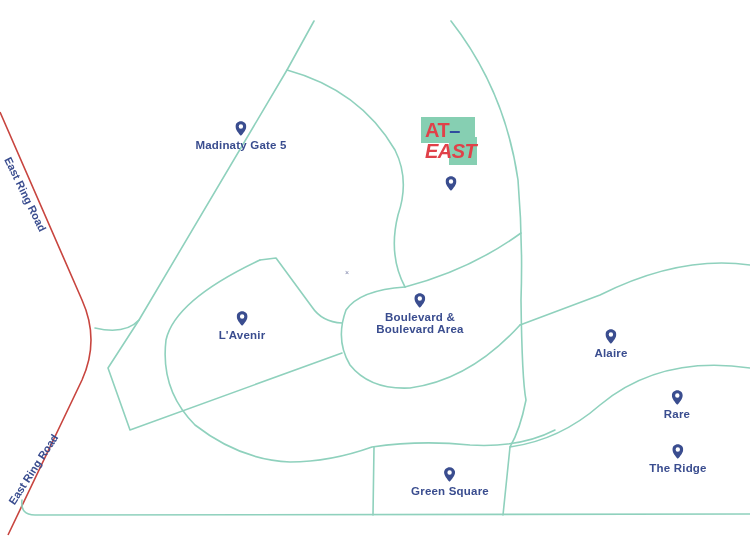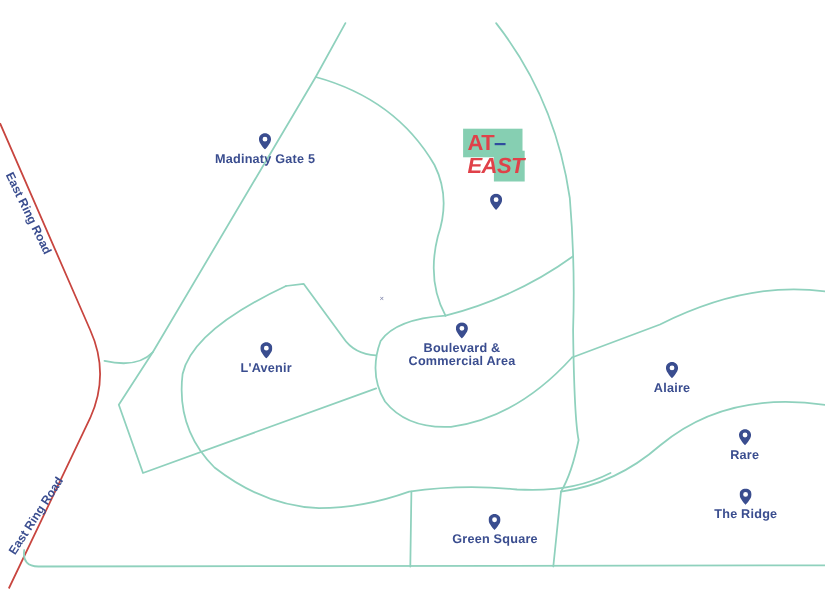--- a/index.html
+++ b/index.html
@@ -81,21 +81,21 @@
       <path d="M6 0C2.7 0 0 2.6 0 5.8 0 10 6 16 6 16s6-6 6-10.2C12 2.6 9.3 0 6 0zm0 8.2a2.4 2.4 0 1 1 0-4.8 2.4 2.4 0 0 1 0 4.8z" fill="#3a4d8f"></path>
     </svg>
   <span>L'Avenir</span>
 </div>
 
 <div class="poi" style="left: 420px; top: 293px;">
   <svg class="pin" viewBox="0 0 12 16">
       <path d="M6 0C2.7 0 0 2.6 0 5.8 0 10 6 16 6 16s6-6 6-10.2C12 2.6 9.3 0 6 0zm0 8.2a2.4 2.4 0 1 1 0-4.8 2.4 2.4 0 0 1 0 4.8z" fill="#3a4d8f"></path>
     </svg>
   <span>Boulevard &amp;</span><br>
-  <span>Commercial Area</span>
+  <span>Boulevard Area</span>
 </div>
 
 <div class="poi" style="left: 611px; top: 329px;">
   <svg class="pin" viewBox="0 0 12 16">
       <path d="M6 0C2.7 0 0 2.6 0 5.8 0 10 6 16 6 16s6-6 6-10.2C12 2.6 9.3 0 6 0zm0 8.2a2.4 2.4 0 1 1 0-4.8 2.4 2.4 0 0 1 0 4.8z" fill="#3a4d8f"></path>
     </svg>
   <span>Alaire</span>
 </div>
 
 <div class="poi" style="left: 677px; top: 390px;">

